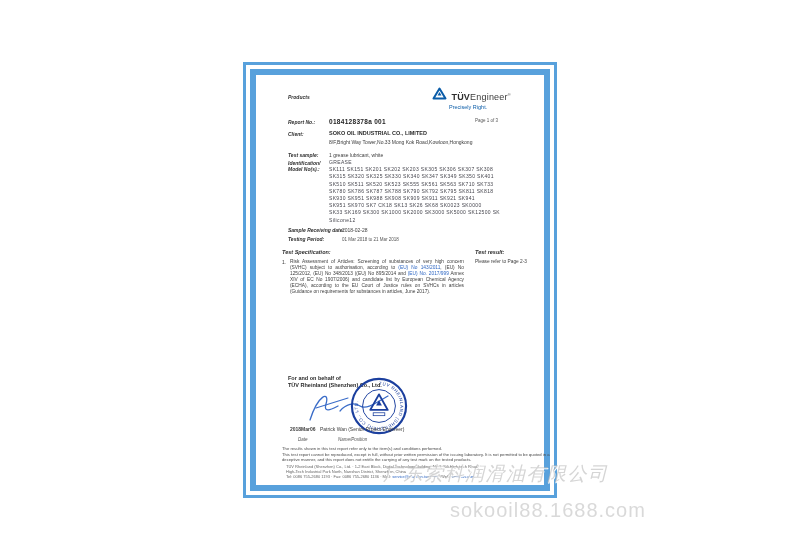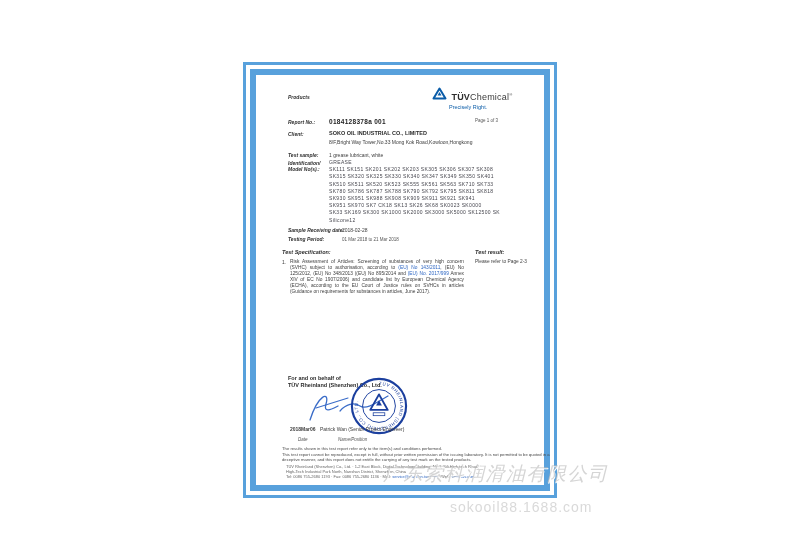--- a/index.html
+++ b/index.html
@@ -39,42 +39,42 @@
 
   .signoff { font-size:5.5px; font-weight:bold; color:#2a2a2a; }
 
   .foot { font-size:4.2px; color:#4a4a4a; line-height:5.4px; }
   .foot-addr { font-size:4px; color:#666; line-height:5px; }
   .link { color:#2d66c3; }
 
   
   .wm-co { position:absolute; left:383px; top:461px; font-size:19px; letter-spacing:1.5px;
            color:rgba(188,188,188,0.62); text-shadow:0.5px 0.5px 0 #fff; z-index:5;font-style:italic; }
-  .wm-url { position:absolute; left:450px; top:499px; font-size:14px; letter-spacing:1px;
+  .wm-url { position:absolute; left:450px; top:499px; font-size:20px; letter-spacing:1px;
             color:rgba(196,196,196,0.65); text-shadow:0.5px 0.5px 0 #fff; z-index:5; }
 </style>
 </head>
 <body>
 
 <div id="page">
 
   <div class="frame">
     <div class="frame-inner">
       <div class="content">
 
         <div class="abs lbl" style="left:32px; top:19px;">Products</div>
 
         <div class="abs" style="left:176px; top:11px;">
           <span style="display:inline-block; vertical-align:top;">
             <svg width="15" height="13" viewBox="0 0 30 26">
               <path d="M15 3 L27 23 H3 Z" fill="none" stroke="#0a5ca8" stroke-width="4" stroke-linejoin="round"></path>
               <path d="M15 10 L19 17 H11 Z" fill="#0a5ca8"></path>
             </svg>
           </span>
-          <span class="brand"><b>TÜV</b><span>Chemical</span><span class="reg">®</span></span>
+          <span class="brand"><b>TÜV</b><span>Engineer</span><span class="reg">®</span></span>
           <div class="tagline" style="margin-left:17px;">Precisely Right.</div>
         </div>
 
         <div class="abs lbl" style="left:32px; top:44px;">Report No.:</div>
         <div class="abs report-val" style="left:73px; top:43px;">0184128378a 001</div>
         <div class="abs tiny" style="left:219px; top:43px;">Page 1 of 3</div>
 
         <div class="abs lbl" style="left:32px; top:56px;">Client:</div>
         <div class="abs client-name" style="left:73px; top:55px;">SOKO OIL INDUSTRIAL CO., LIMITED</div>
         <div class="abs val" style="left:73px; top:64px;">8/F,Bright Way Tower,No.33 Mong Kok Road,Kowloon,Hongkong</div>

